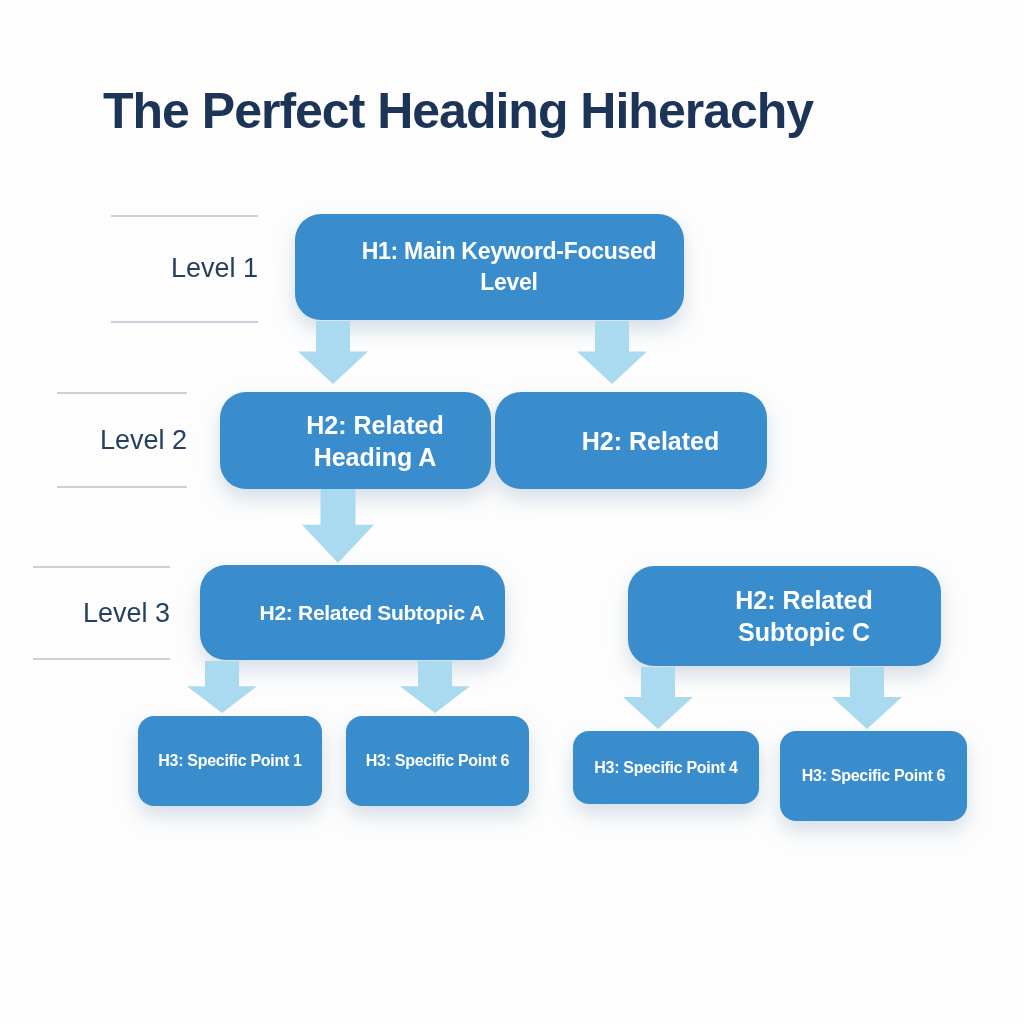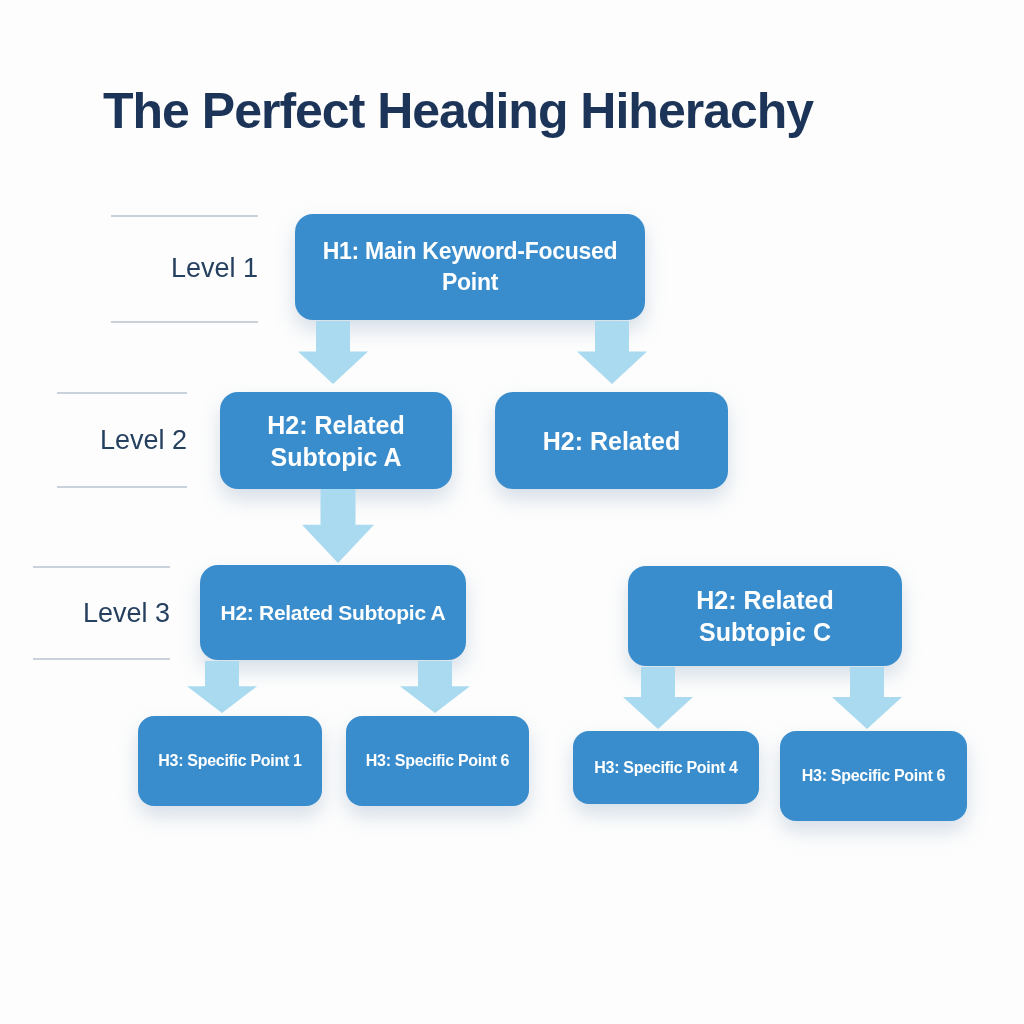--- a/index.html
+++ b/index.html
@@ -37,22 +37,23 @@
   #lvl1-label{left:111px;top:251px;width:147px;}
   #lvl2-label{left:57px; top:423px;width:130px;}
   #lvl3-label{left:33px; top:596px;width:137px;}
 
   
   .node{
     position:absolute;
     background:var(--box-blue,#3a8dcc);
     color:#ffffff;font-weight:700;text-align:center;
     display:flex;flex-direction:column;align-items:center;justify-content:center;
-    border-radius:18px;
+    border-radius:26px;
     box-shadow:0 10px 20px rgba(110,145,175,0.28);
+    padding-left:39px;
   }
   .node span{display:block;}
   #n-h1  {left:295px;top:214px;width:350px;height:106px;font-size:23px;line-height:31px;letter-spacing:-0.3px;}
   #n-h2a {left:220px;top:392px;width:232px;height:97px; font-size:25px;line-height:32px;}
   #n-h2b {left:495px;top:392px;width:233px;height:97px; font-size:25px;line-height:32px;}
   #n-h2a3{left:200px;top:565px;width:266px;height:95px; font-size:21px;white-space:nowrap;letter-spacing:-0.3px;}
   #n-h2c {left:628px;top:566px;width:274px;height:100px;font-size:25px;line-height:32px;}
   .node.small{border-radius:16px;font-size:16px;letter-spacing:-0.3px;white-space:nowrap;padding:12px 2px;}
   #n-p1{left:138px;top:716px;width:180px;height:66px;}
   #n-p3{left:346px;top:716px;width:179px;height:66px;}
@@ -85,37 +86,37 @@
   <div class="guide-line" id="l2-top"></div>
   <div class="level-label" id="lvl2-label">Level 2</div>
   <div class="guide-line" id="l2-bot"></div>
 
   <div class="guide-line" id="l3-top"></div>
   <div class="level-label" id="lvl3-label">Level 3</div>
   <div class="guide-line" id="l3-bot"></div>
 
   <div class="node" id="n-h1">
     <span>H1: Main Keyword-Focused</span>
-    <span>Point</span>
+    <span>Level</span>
   </div>
 
   <div class="arrow" id="ar1">
     <svg viewBox="0 0 70 62" preserveAspectRatio="none">
         <polygon points="18,0 52,0 52,30 70,30 35,62 0,30 18,30"></polygon>
       </svg>
   </div>
   <div class="arrow" id="ar2">
     <svg viewBox="0 0 70 62" preserveAspectRatio="none">
         <polygon points="18,0 52,0 52,30 70,30 35,62 0,30 18,30"></polygon>
       </svg>
   </div>
 
   <div class="node" id="n-h2a">
     <span>H2: Related</span>
-    <span>Subtopic A</span>
+    <span>Heading A</span>
   </div>
   <div class="node" id="n-h2b">
     <span>H2: Related</span>
   </div>
 
   <div class="arrow" id="ar3">
     <svg viewBox="0 0 70 62" preserveAspectRatio="none">
         <polygon points="18,0 52,0 52,30 70,30 35,62 0,30 18,30"></polygon>
       </svg>
   </div>

